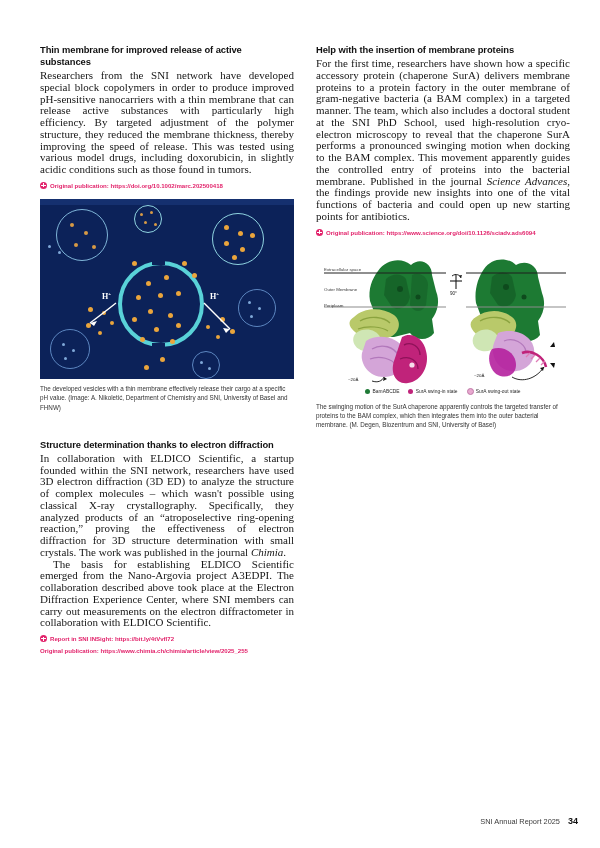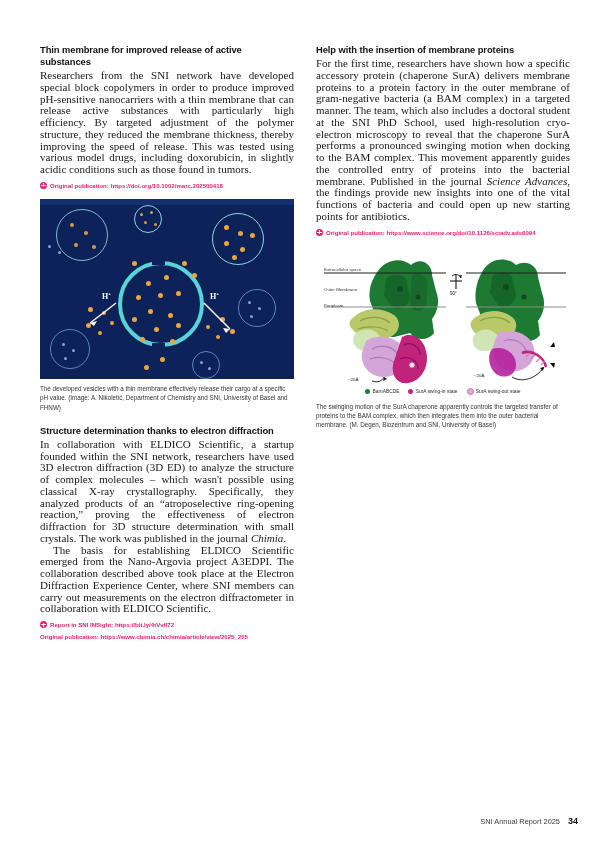--- a/index.html
+++ b/index.html
@@ -299,21 +299,21 @@
         <div class="hplus" style="left:62px; top:92px;">
           <span>H</span><sup style="font-size:5px;">+</sup>
         </div>
         <div class="hplus" style="left:170px; top:92px;">
           <span>H</span><sup style="font-size:5px;">+</sup>
         </div>
       </div>
 
       <div class="caption">The developed vesicles with a thin membrane effectively release their cargo at a specific pH value. (Image: A. Nikoletić, Department of Chemistry and SNI, University of Basel and FHNW)</div>
 
-      <h2 class="section-head" style="margin-top:13px;">Structure determination thanks to electron diffraction</h2>
+      <h2 class="section-head" style="margin-top:27px;">Structure determination thanks to electron diffraction</h2>
 
       <p class="body-text">
         <span>In collaboration with ELDICO Scientific, a startup founded within the SNI network, researchers have used 3D electron diffraction (3D ED) to analyze the structure of complex molecules – which wasn't possible using classical X-ray crystallography. Specifically, they analyzed products of an “atroposelective ring-opening reaction,” proving the effectiveness of electron diffraction for 3D structure determination with small crystals. The work was published in the journal </span><span class="it">Chimia</span><span>.</span>
       </p>
 
       <p class="body-text indent">The basis for establishing ELDICO Scientific emerged from the Nano-Argovia project A3EDPI. The collaboration described above took place at the Electron Diffraction Experience Center, where SNI members can carry out measurements on the electron diffractometer in collaboration with ELDICO Scientific.</p>
 
       <div class="linkline">
         <span class="plus-icon"></span>
         <span>Report in SNI INSight: https://bit.ly/4tVvfl72</span>

